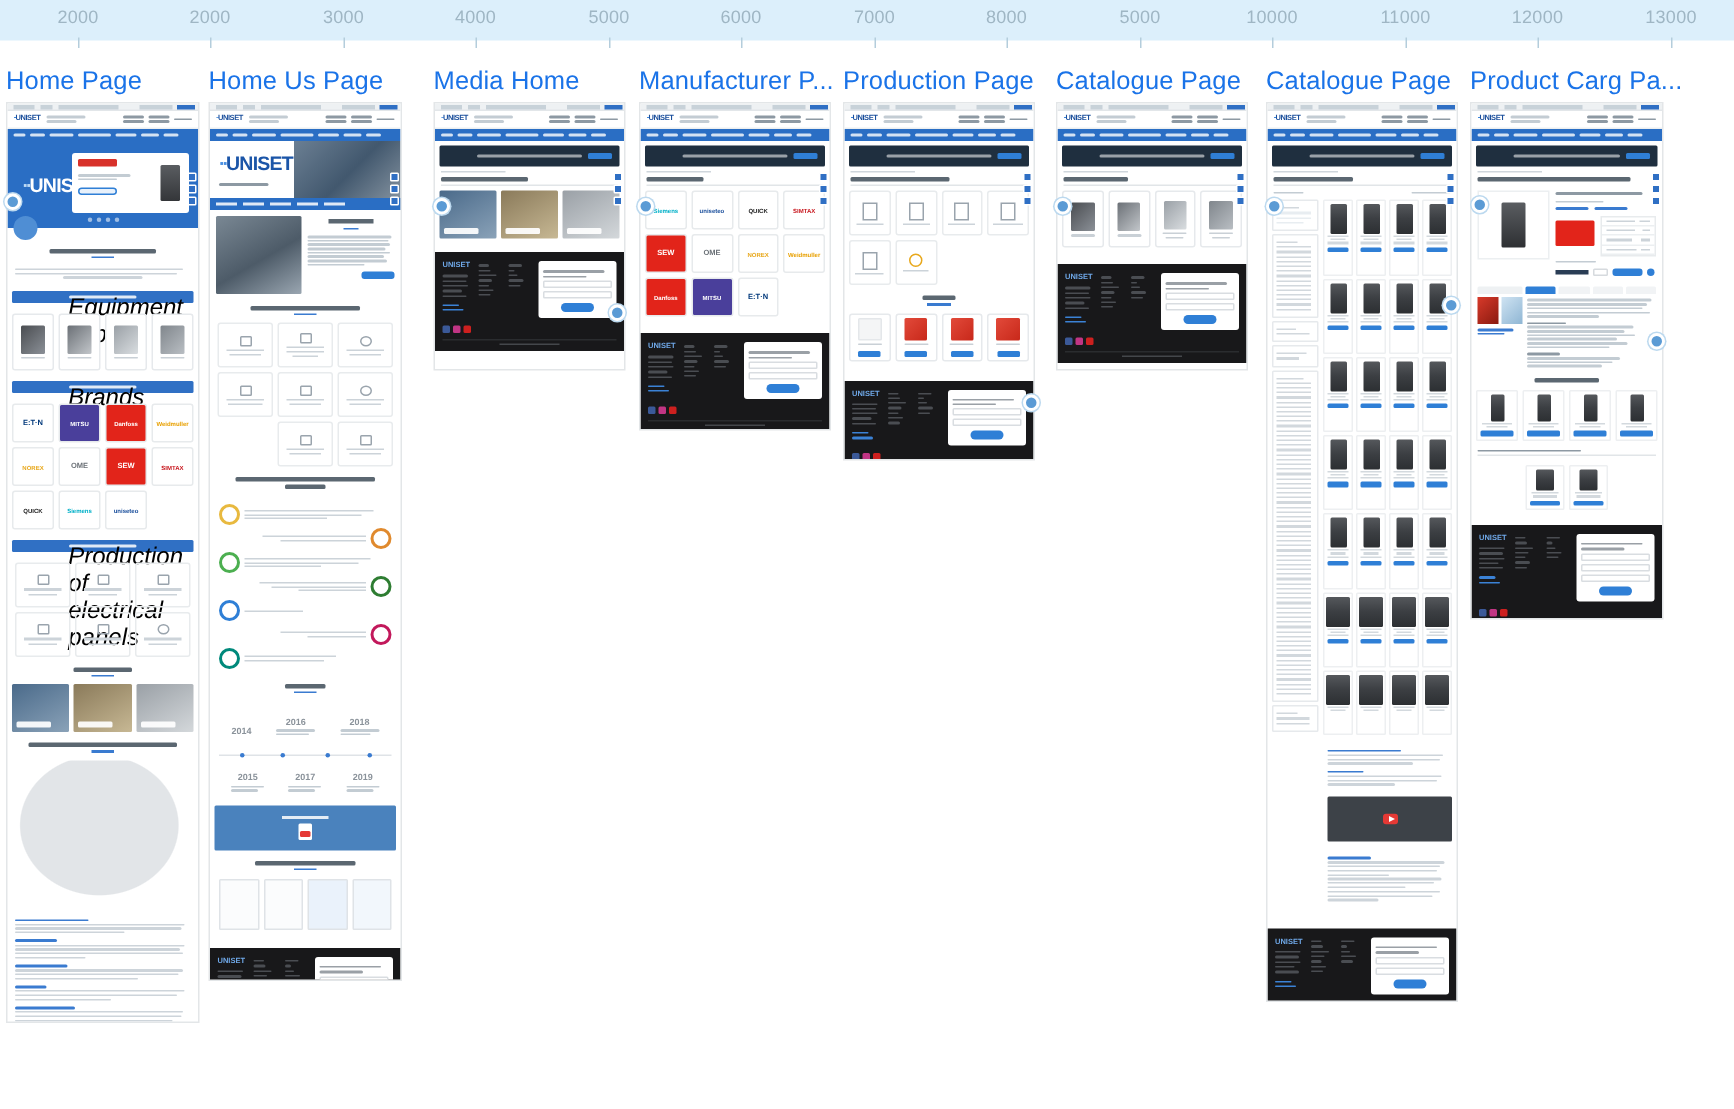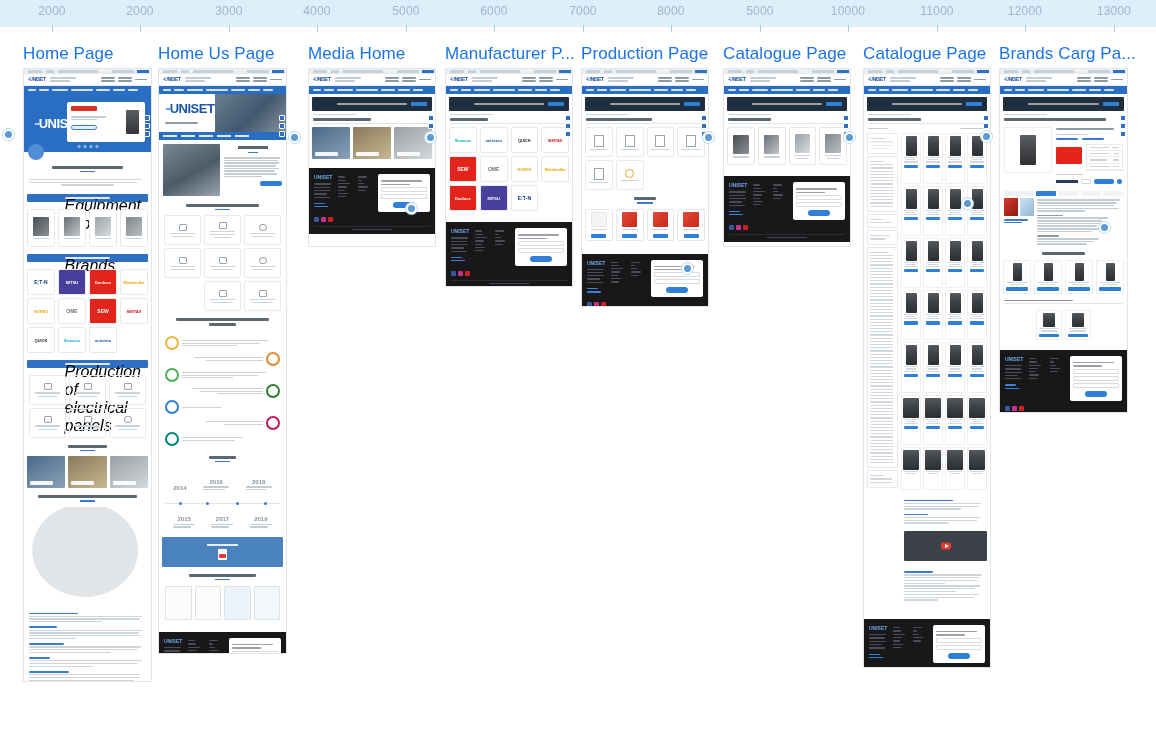--- a/index.html
+++ b/index.html
@@ -37,21 +37,21 @@
     background: #b4cddc;
   }
 
   
   #canvas {
     position: absolute; left: 0; top: 32px;
     width: 1156px; height: 707px;
     background: #ffffff;
   }
 
-  .frame { position: absolute; margin-left: 19px; }
+  .frame { position: absolute; }
   .frame-label {
     position: absolute; left: 0; top: -24px;
     color: #1a73e8; font-size: 17px; font-weight: 400;
     font-family: "Liberation Sans", sans-serif;
     white-space: nowrap; overflow: hidden;
     letter-spacing: .1px;
   }
   .page {
     position: absolute; left: 0; top: 0;
     width: 100%; height: 100%;
@@ -1667,21 +1667,21 @@
 
       <div class="side-contacts">
         <i></i>
           <i></i>
           <i></i>
       </div>
     </div>
   </div>
 
   <div class="frame" style="left:980px; top:36px; width:129px; height:345px;">
-    <div class="frame-label">Brands Carg Pa...</div>
+    <div class="frame-label">Product Carg Pa...</div>
     <div class="page">
       <div class="topbar">
         <div class="tb-box" style="left:4px;width:14px;"></div>
           <div class="tb-box" style="left:22px;width:8px;"></div>
         <div class="tb-box" style="left:34px;width:40px;"></div>
           <div class="tb-box" style="left:88px;width:22px;"></div>
         <div class="tb-btn" style="left:113px;width:12px;"></div>
       </div>
       <div class="header">
         <div class="logo">UNISET</div>

